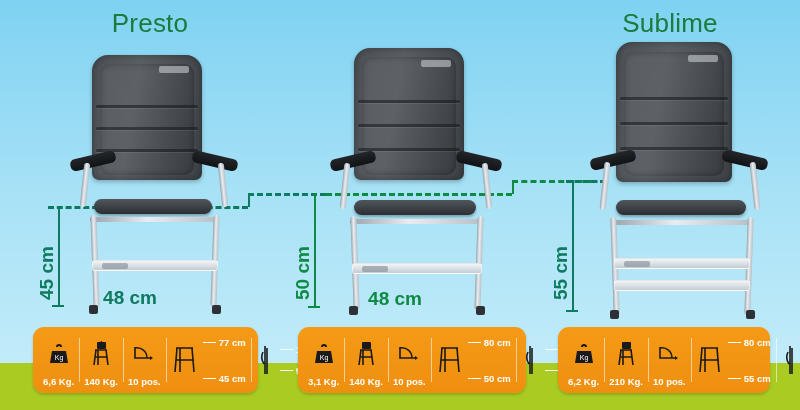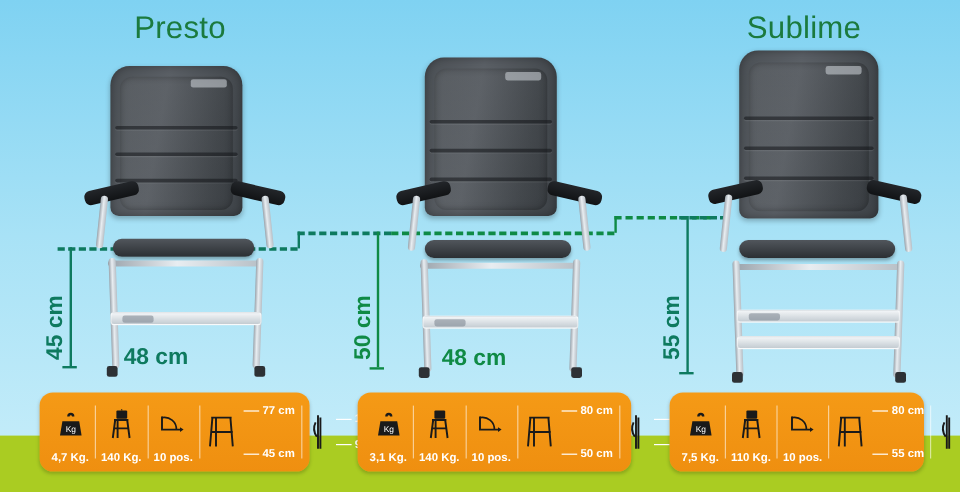--- a/index.html
+++ b/index.html
@@ -238,21 +238,21 @@
 
   <div class="panel" style="left:33px; width:225px;">
     <div class="cell">
       <div class="ico">
         <svg width="22" height="24" viewBox="0 0 22 24">
             <path d="M11 2 a3 3 0 0 1 3 3 h-2 a1 1 0 0 0-2 0 H8 a3 3 0 0 1 3-3z" fill="#1a1a1a"></path>
             <path d="M4 9 h14 l2 12 H2z" fill="#1a1a1a"></path>
             <text x="11" y="18" font-size="7" fill="#fff" text-anchor="middle" font-family="Liberation Sans">Kg</text>
           </svg>
       </div>
-      <div class="val">4,7 Kg.</div>
+      <div class="val">6,6 Kg.</div>
     </div>
     <div class="cell">
       <div class="ico">
         <svg width="24" height="26" viewBox="0 0 24 26">
             <rect x="8" y="1" width="9" height="7" rx="1" fill="#1a1a1a"></rect>
             <path d="M12.5 1 a2 2 0 0 0-2-2" stroke="#1a1a1a" fill="none"></path>
             <path d="M6 9 L18 9 M7 9 L5 24 M17 9 L19 24 M6 16 L18 16 M9 9 L9 24" stroke="#1a1a1a" stroke-width="1.6" fill="none"></path>
           </svg>
       </div>
       <div class="val">140 Kg.</div>
@@ -371,30 +371,30 @@
 
   <div class="panel" style="left:558px; width:212px;">
     <div class="cell">
       <div class="ico">
         <svg width="22" height="24" viewBox="0 0 22 24">
             <path d="M11 2 a3 3 0 0 1 3 3 h-2 a1 1 0 0 0-2 0 H8 a3 3 0 0 1 3-3z" fill="#1a1a1a"></path>
             <path d="M4 9 h14 l2 12 H2z" fill="#1a1a1a"></path>
             <text x="11" y="18" font-size="7" fill="#fff" text-anchor="middle" font-family="Liberation Sans">Kg</text>
           </svg>
       </div>
-      <div class="val">7,5 Kg.</div>
+      <div class="val">6,2 Kg.</div>
     </div>
     <div class="cell">
       <div class="ico">
         <svg width="24" height="26" viewBox="0 0 24 26">
             <rect x="8" y="1" width="9" height="7" rx="1" fill="#1a1a1a"></rect>
             <path d="M6 9 L18 9 M7 9 L5 24 M17 9 L19 24 M6 16 L18 16 M9 9 L9 24" stroke="#1a1a1a" stroke-width="1.6" fill="none"></path>
           </svg>
       </div>
-      <div class="val">110 Kg.</div>
+      <div class="val">210 Kg.</div>
     </div>
     <div class="cell">
       <div class="ico">
         <svg width="26" height="20" viewBox="0 0 26 20">
             <path d="M4 3 L4 14 L20 14" stroke="#1a1a1a" stroke-width="1.6" fill="none"></path>
             <path d="M4 4 a10 10 0 0 1 12 10" stroke="#1a1a1a" stroke-width="1.4" fill="none"></path>
             <path d="M19 16 l3-2 -3-2z" fill="#1a1a1a"></path>
           </svg>
       </div>
       <div class="val">10 pos.</div>

